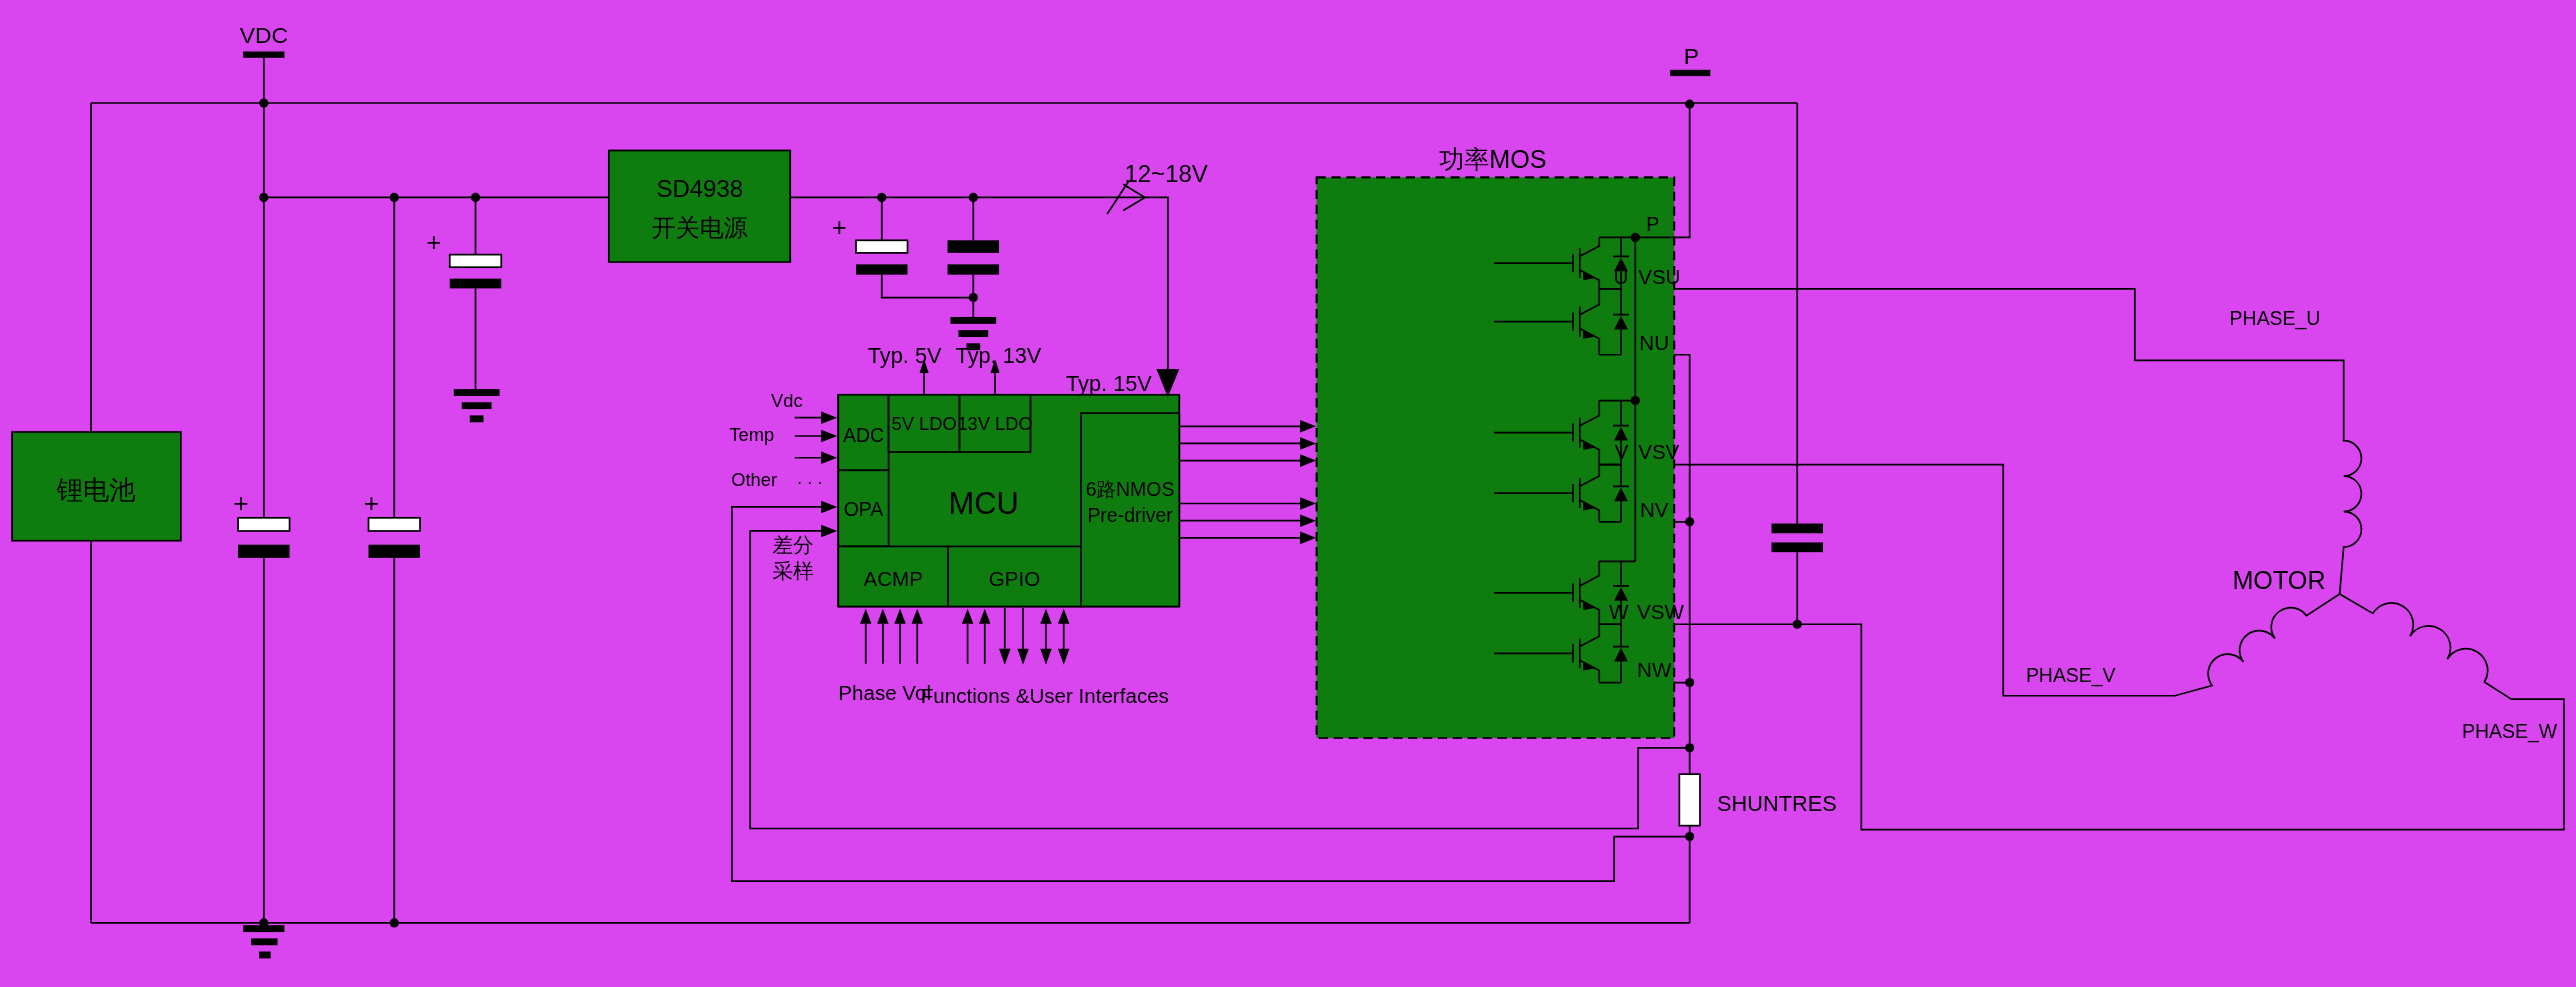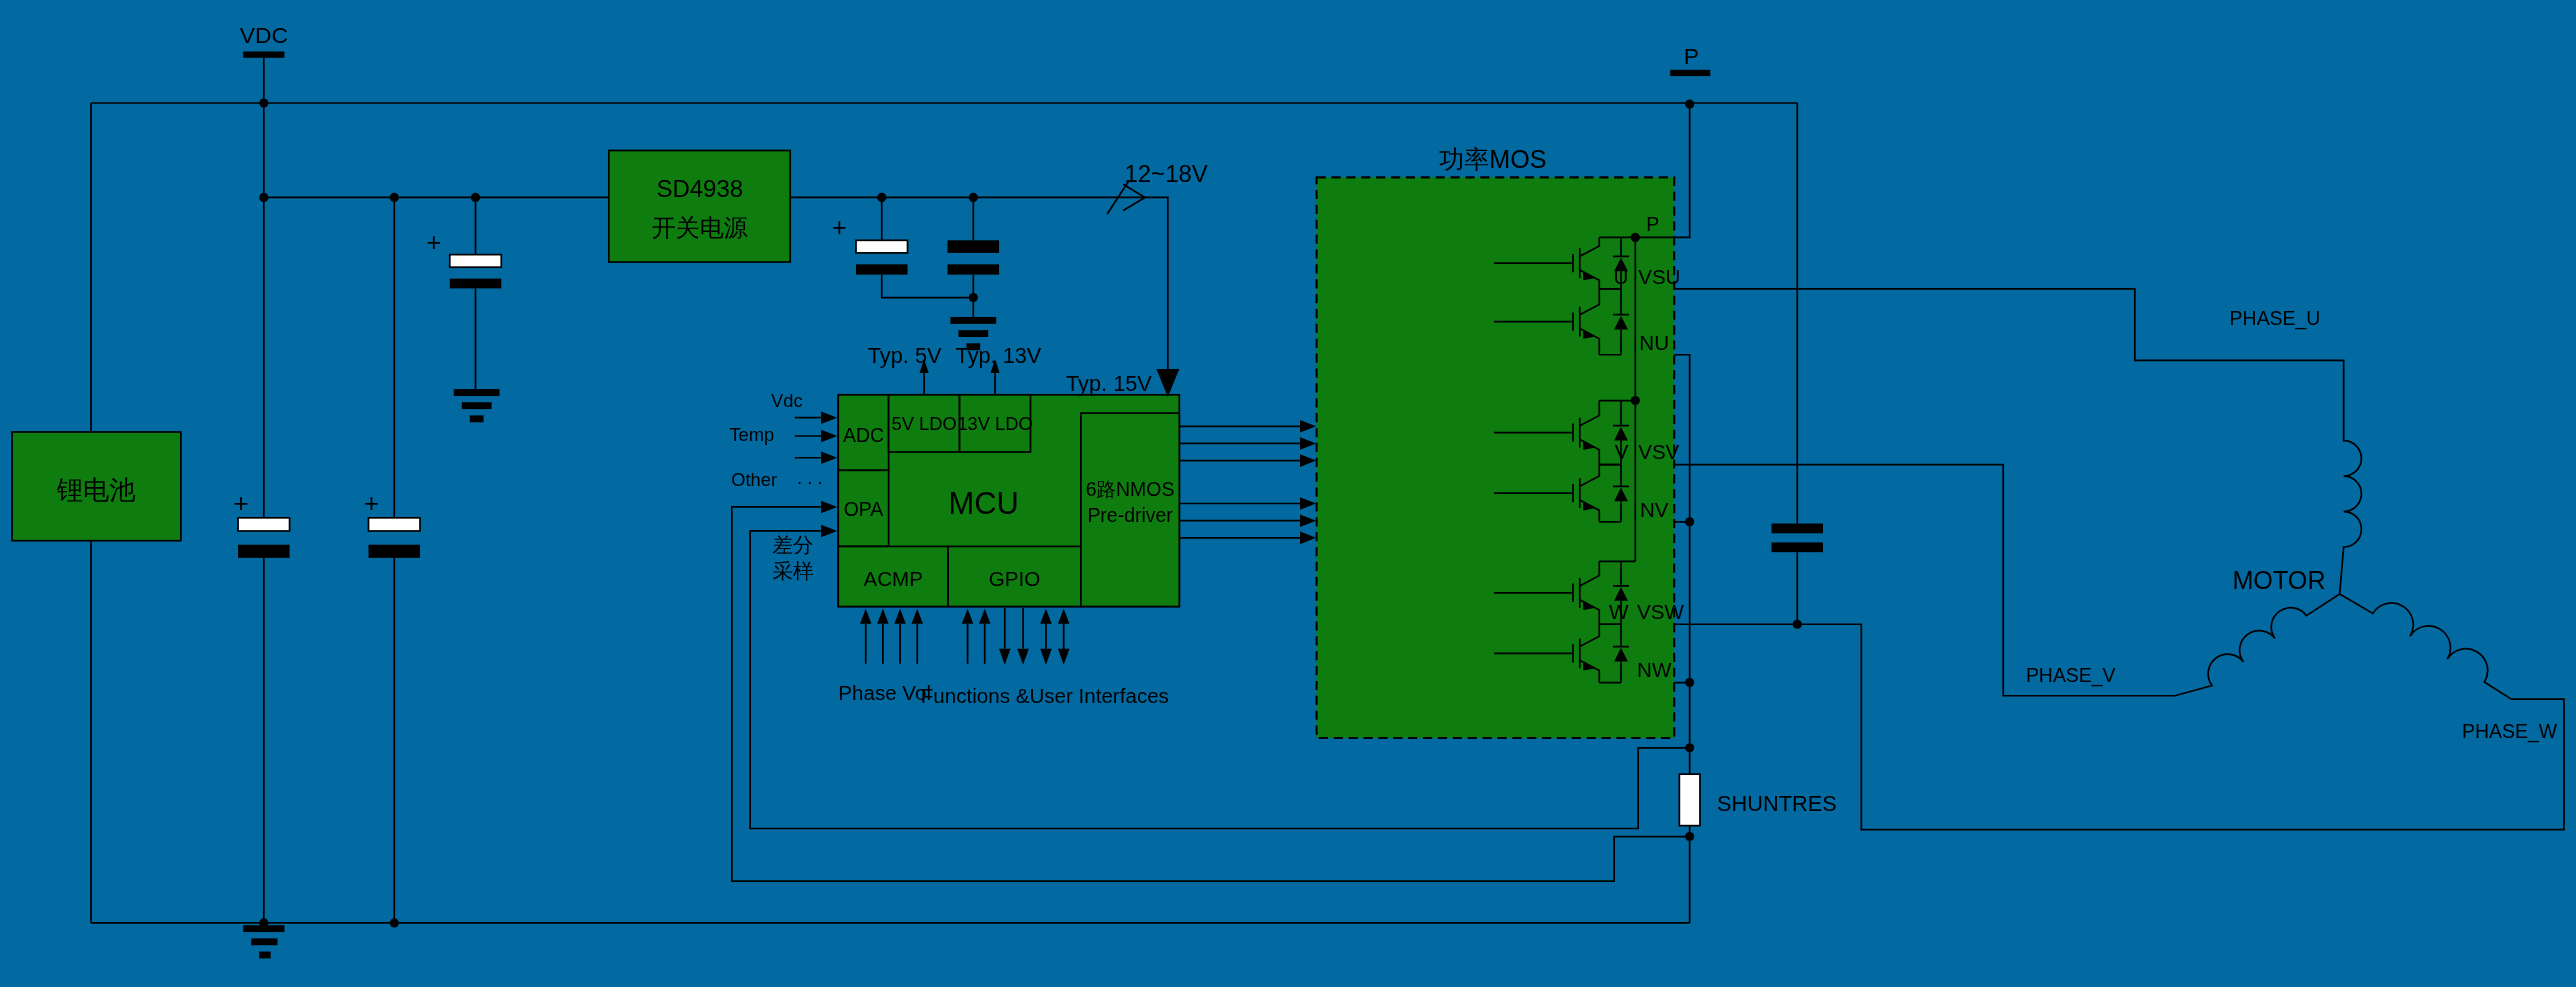--- a/index.html
+++ b/index.html
@@ -1,16 +1,16 @@
 <!DOCTYPE html>
 <html style="font-size:9.2px"><head>
 <meta charset="utf-8">
 <style>
   html,body{margin:0;padding:0;background:#fff;}
-  .stage{position:relative;width:2576px;height:987px;background:#0369a1;overflow:hidden;
+  .stage{position:relative;width:2576px;height:987px;background:#d946ef;overflow:hidden;
          font-family:"Liberation Sans","DejaVu Sans",sans-serif;}
   svg{position:absolute;left:0;top:0;}
   svg text{font-family:"Liberation Sans","DejaVu Sans",sans-serif;fill:#000;}
 </style>
 </head>
 <body>
 
 <div class="stage">
 <svg width="2576" height="987" viewBox="0 0 4500 1725">
 

